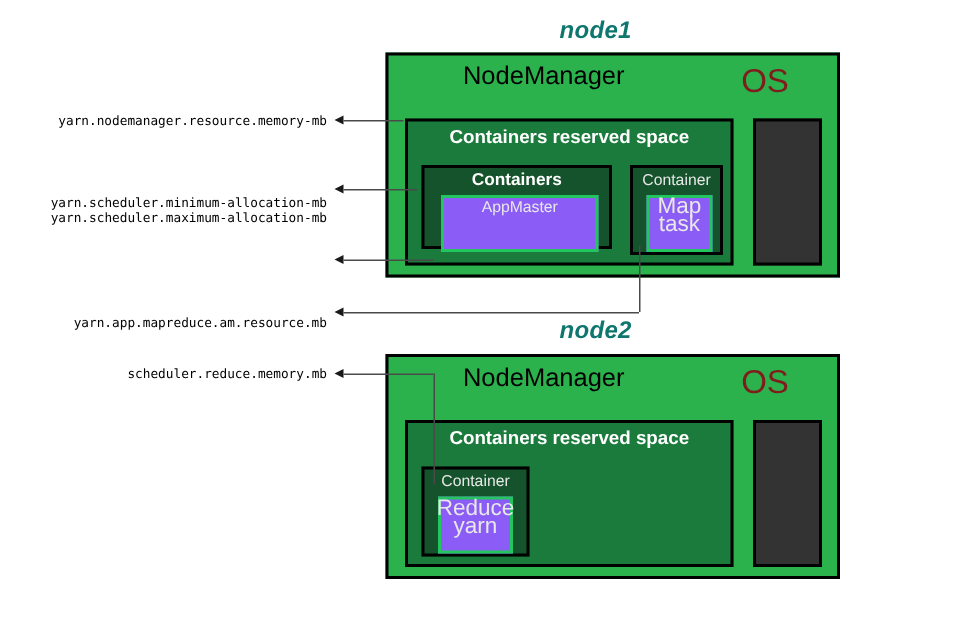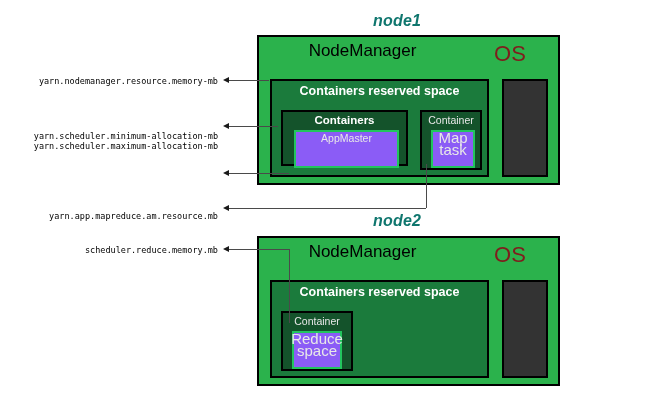--- a/index.html
+++ b/index.html
@@ -197,21 +197,21 @@
 
     <div class="os-box" style="left:243px;top:42px;width:46px;height:98px;"></div>
 
     <div class="reserved-box" style="left:11px;top:42px;width:219px;height:98px;">
       <div class="reserved-label">Containers reserved space</div>
 
       <div class="containers-box" style="left:9px;top:29px;width:72px;height:60px;">
         <div class="container-label">Container</div>
         <div class="task-box" style="left:9px;top:18px;width:50px;height:38px;">
           <span class="task-label">Reduce
-space</span>
+yarn</span>
         </div>
       </div>
     </div>
   </div>
 
   <div class="cfg" style="left:18px;top:76px;width:200px;">yarn.nodemanager.resource.memory-mb</div>
 
   <div class="cfg" style="left:10px;top:117px;width:208px;margin-top:24px;">yarn.scheduler.maximum-allocation-mb</div>
 
   <div class="cfg" style="left:10px;top:131px;width:208px;">yarn.scheduler.minimum-allocation-mb</div>

